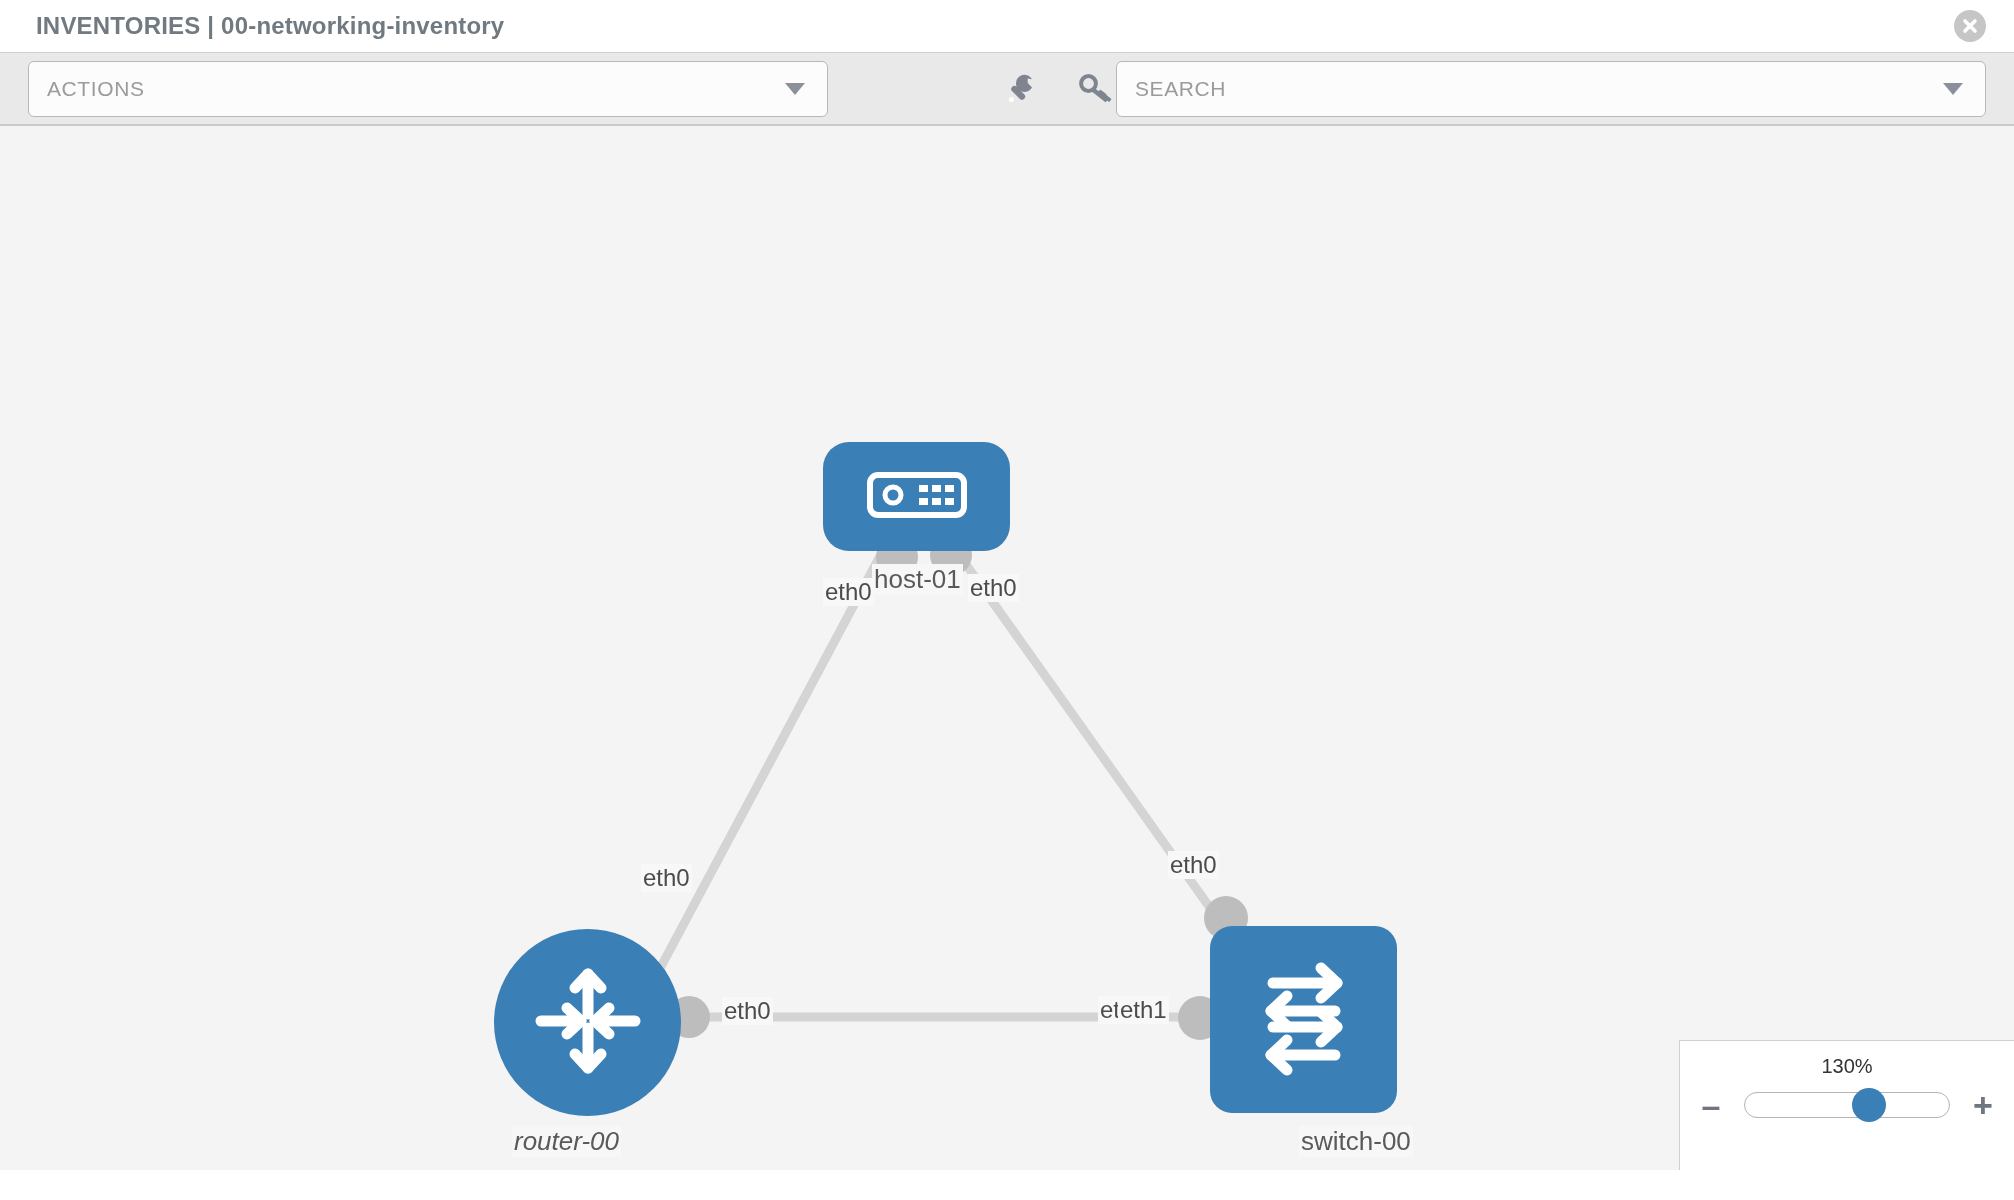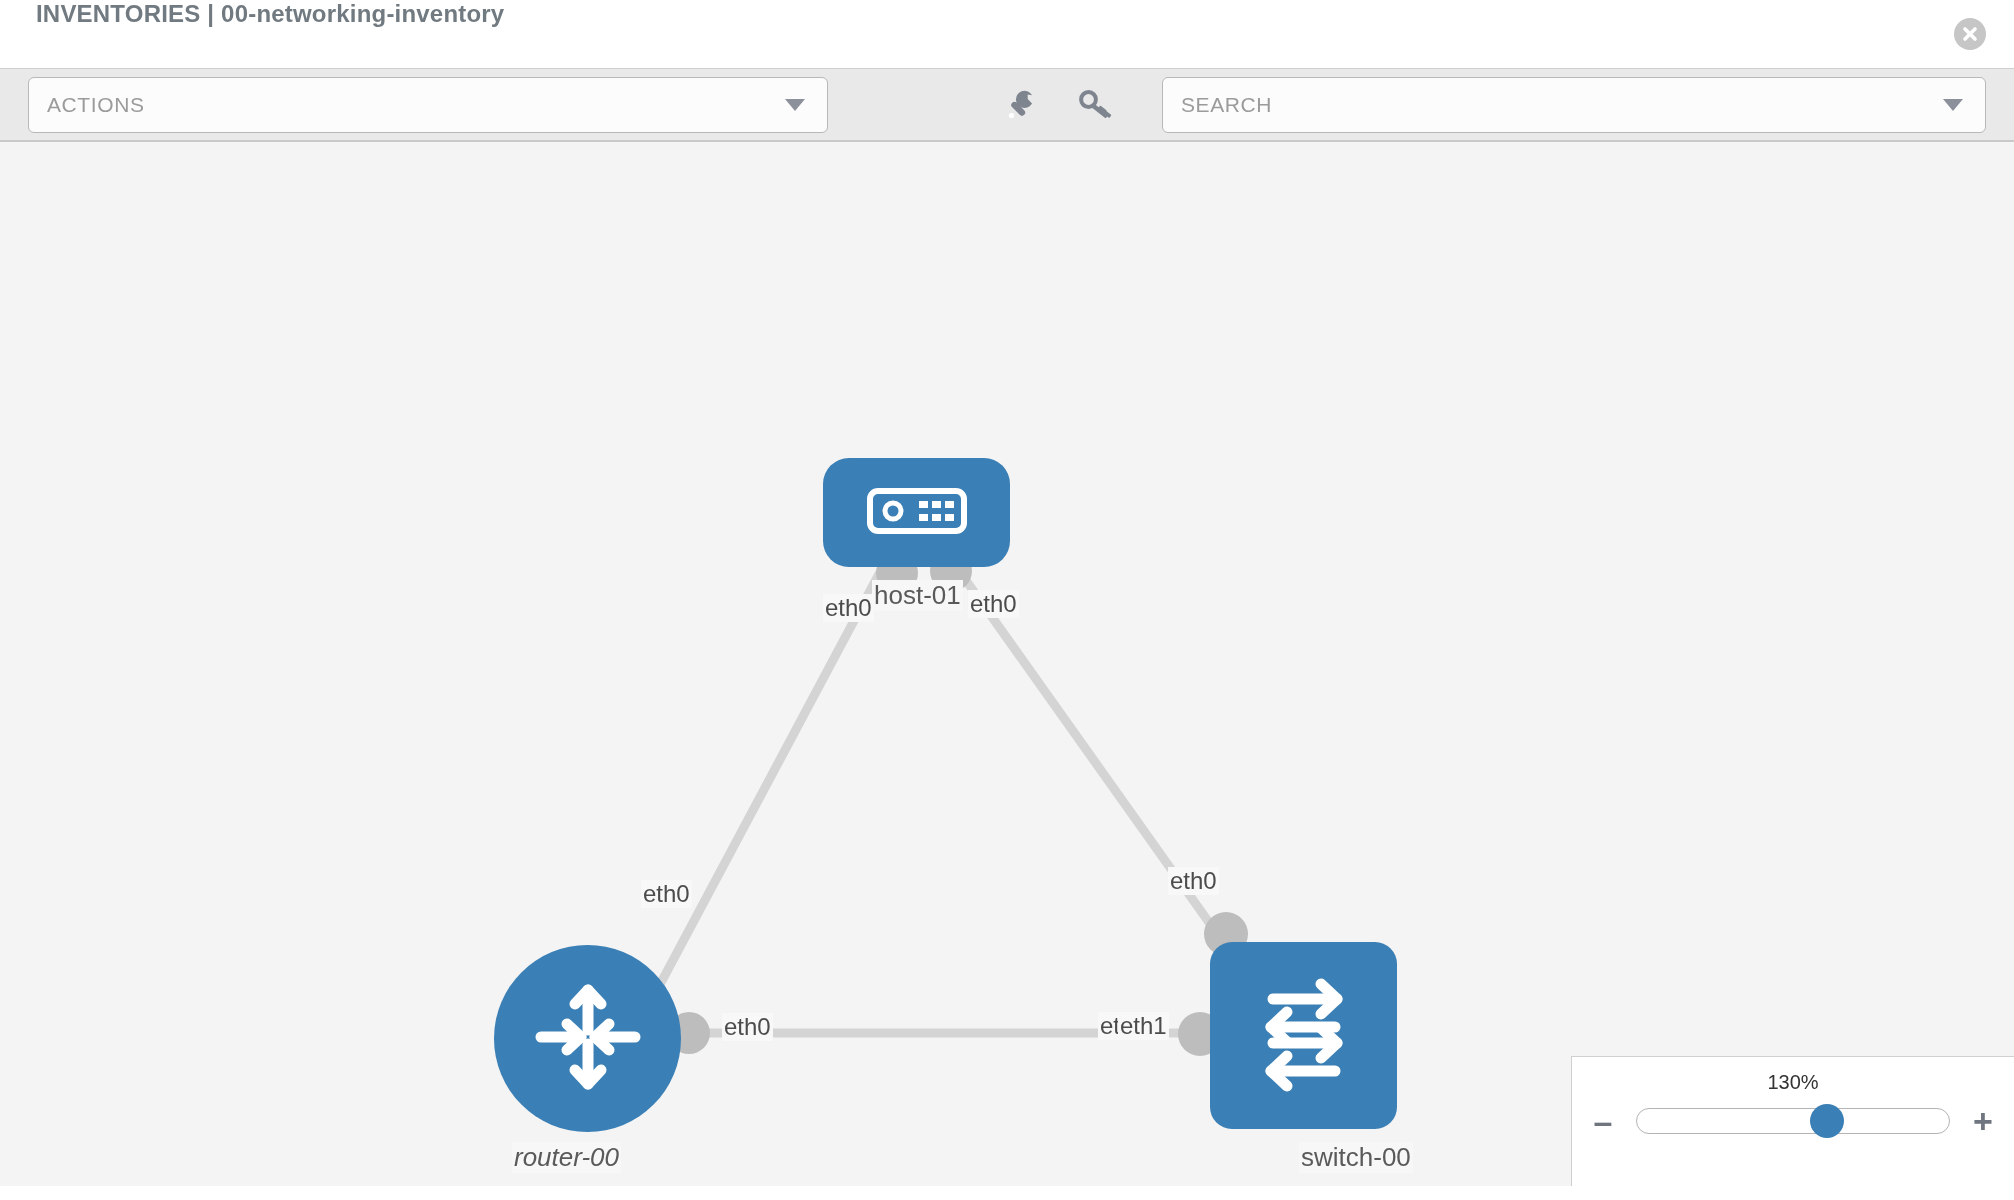--- a/index.html
+++ b/index.html
@@ -8,23 +8,24 @@
     width: 2014px;
     height: 1200px;
     overflow: hidden;
     background: #ffffff;
     font-family: "Liberation Sans", sans-serif;
   }
 
   
   .header {
     position: relative;
-    height: 68px;
+    height: 52px;
     background: #ffffff;
     display: flex;
+    align-items: center;
     padding: 0 36px;
   }
   .page-title {
     font-size: 24px;
     font-weight: bold;
     color: #707a80;
     letter-spacing: 0.2px;
     white-space: nowrap;
   }
   .close-btn {
@@ -91,21 +92,20 @@
   }
   .tool-icon {
     width: 44px; height: 44px;
     display: flex; align-items: center; justify-content: center;
     cursor: pointer;
   }
 
   .search-box {
     position: relative;
     flex: 1;
-    margin-left: 46px;
     margin-right: 0;
     height: 56px;
     background: #fcfcfc;
     border: 1px solid #b8b8b8;
     border-radius: 6px;
     display: flex;
     align-items: center;
     padding: 0 18px;
   }
   .search-box input {
@@ -168,21 +168,21 @@
     position: absolute;
     background: #bdbdbd;
     border-radius: 50%;
   }
 
   
   .zoom-widget {
     position: absolute;
     right: 0;
     bottom: 0;
-    width: 443px;
+    width: 335px;
     height: 130px;
     background: #ffffff;
     border-left: 1px solid #d0d0d0;
     border-top: 1px solid #d0d0d0;
     display: flex;
     flex-direction: column;
     align-items: center;
     padding-top: 14px;
   }
   .zoom-pct {

